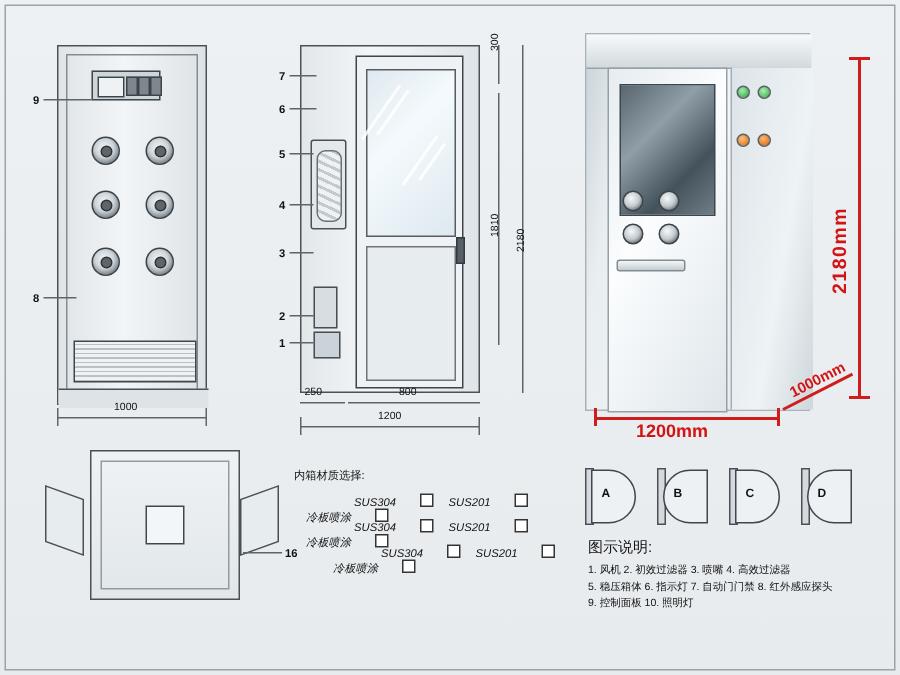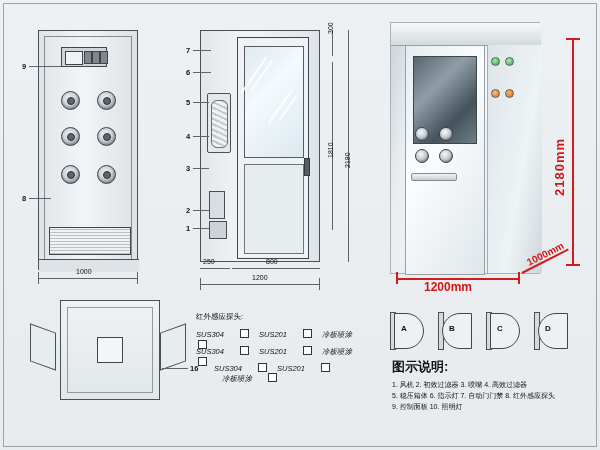--- a/index.html
+++ b/index.html
@@ -92,34 +92,34 @@
     background:linear-gradient(180deg,#eef2f4,#e2e7ea);border:1.4px solid #4a5156;}
   #plan-in{position:absolute;left:6px;top:6px;right:6px;bottom:6px;border:1px solid #939ba1;}
   #plan-sq{position:absolute;left:36px;top:36px;width:24px;height:24px;background:#f3f6f8;border:1.2px solid #3f474c;}
   .wing{position:absolute;width:24px;height:36px;background:#e7ecef;border:1.2px solid #4a5156;}
 
   
   #spec{left:196px;top:312px;width:180px;}
   .spec-row{position:relative;height:17px;font-size:7.5px;color:#111;}
   .spec-title{font-size:7.5px;color:#111;margin-bottom:2px;}
   .chk{display:inline-block;width:7px;height:7px;border:1px solid #333;background:#fff;vertical-align:-1px;margin-left:2px;}
-  .opt{display:inline-block;margin-right:14px;font-style:italic;}
+  .opt{display:inline-block;margin-right:14px;font-style:italic;margin-left:40px;}
 
   
   #swings{left:390px;top:312px;width:190px;height:40px;}
   .swing{position:absolute;top:0;width:36px;height:36px;}
   .sw-post{position:absolute;left:0;top:0;width:4px;height:36px;background:#d5dade;border:1px solid #4a5156;}
   .sw-leaf{position:absolute;left:4px;top:1px;width:28px;height:34px;border:1.2px solid #3f474c;
     background:#edf1f3;border-radius:0 28px 28px 0;}
   .sw-leaf.rev{border-radius:28px 0 0 28px;left:4px;}
   .sw-l{position:absolute;left:11px;top:12px;font-size:8px;font-weight:bold;color:#111;}
 
   
   #legend{left:392px;top:358px;width:200px;}
-  .leg-title{font-size:13px;font-weight:bold;color:#111;margin-bottom:3px;}
+  .leg-title{font-size:10px;font-weight:normal;color:#111;margin-bottom:3px;}
   .leg-line{font-size:7px;color:#111;line-height:11px;white-space:nowrap;}
 </style>
 </head>
 <body>
 
 <div id="sheet">
   <div class="border-frame"></div>
 
   <div class="panel" id="front">
     <div id="front-inner"></div>
@@ -233,21 +233,21 @@
     <div id="plan-in"></div>
     <div id="plan-sq"></div>
   </div>
   <div class="wing" style="left:30px;top:328px;transform:skewY(20deg);"></div>
   <div class="wing" style="left:160px;top:328px;transform:skewY(-20deg);"></div>
   <div class="cnum" style="left:190px;top:364px">16</div>
   <div class="line hline" style="left:162px;top:368px;width:26px;"></div>
 
   <div class="panel" id="spec">
     <div class="spec-row">
-      <span class="spec-title">红外感应探头:</span>
+      <span class="spec-title">内箱材质选择:</span>
     </div>
     <div class="spec-row">
       <span class="opt">SUS304</span><span class="chk"></span>
       <span class="opt" style="margin-left:8px">SUS201</span><span class="chk"></span>
       <span class="opt" style="margin-left:8px">冷板喷涂</span><span class="chk"></span>
     </div>
     <div class="spec-row">
       <span class="opt">SUS304</span><span class="chk"></span>
       <span class="opt" style="margin-left:8px">SUS201</span><span class="chk"></span>
       <span class="opt" style="margin-left:8px">冷板喷涂</span><span class="chk"></span>

